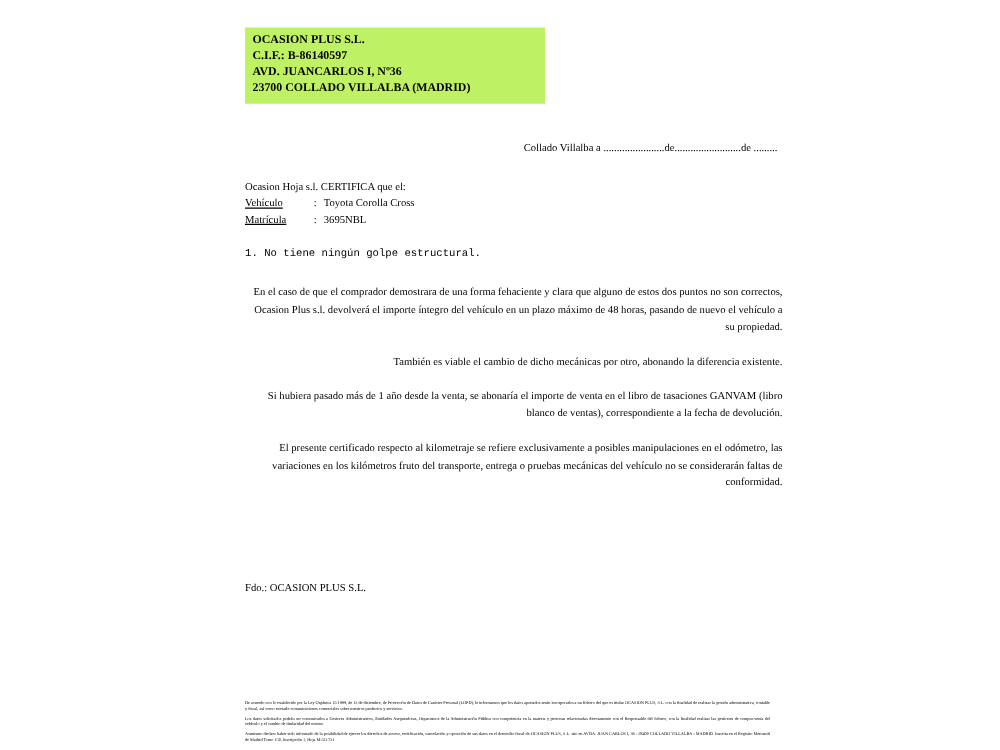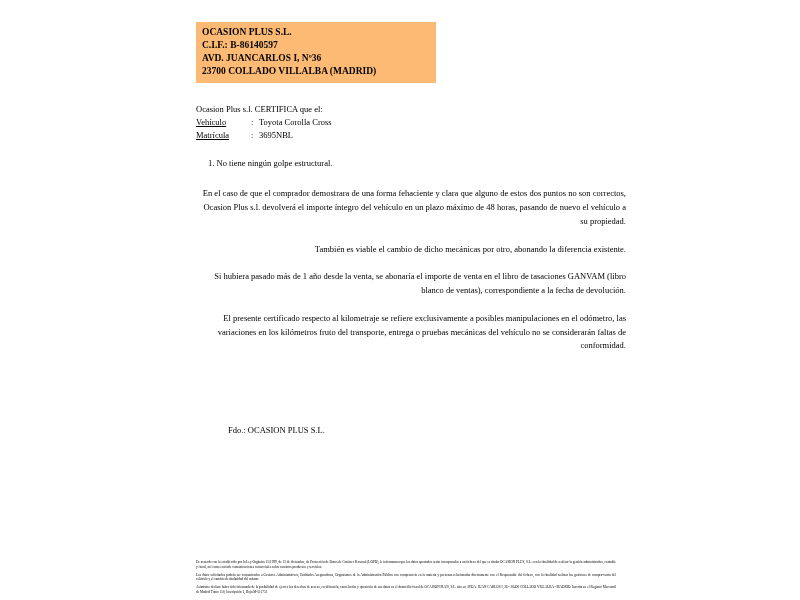--- a/index.html
+++ b/index.html
@@ -20,21 +20,21 @@
     height: 600px;
     background: #ffffff;
   }
   .content {
     position: absolute;
     left: 196px;
     top: 22px;
     width: 430px;
   }
   .letterhead {
-    background: #fdba74;
+    background: #bef264;
     padding: 4px 6px 5px 6px;
     font-weight: bold;
     font-size: 9.5px;
     line-height: 1.38;
     width: 228px;
   }
   .letterhead div {
     white-space: nowrap;
   }
   .date-line {
@@ -61,35 +61,35 @@
   .field-sep {
     width: 8px;
     display: inline-block;
   }
   .points {
     margin-top: 14px;
     font-size: 8.5px;
     line-height: 1.5;
   }
   .points p {
-    margin: 0 0 12px 12px;
+    margin: 0 0 12px 0;
+    font-family: Liberation Mono, monospace;
   }
   .body-blocks {
     margin-top: 18px;
     font-size: 8.5px;
     line-height: 1.62;
   }
   .body-blocks p {
     margin: 0 0 14px 0;
     text-align: right;
   }
   .signature {
     margin-top: 72px;
     font-size: 8.5px;
-    margin-left: 32px;
   }
   .footer {
     position: absolute;
     left: 196px;
     top: 560px;
     width: 420px;
     font-size: 3.4px;
     line-height: 1.42;
     text-align: justify;
     color: #000000;
@@ -105,22 +105,23 @@
 
   <div class="content">
 
     <div class="letterhead">
       <div>OCASION PLUS S.L.</div>
       <div>C.I.F.: B-86140597</div>
       <div>AVD. JUANCARLOS I, Nº36</div>
       <div>23700 COLLADO VILLALBA (MADRID)</div>
     </div>
 
+    <div class="date-line">Collado Villalba a .......................de.........................de .........</div>
 
-    <div class="intro">Ocasion Plus s.l. CERTIFICA que el:</div>
+    <div class="intro">Ocasion Hoja s.l. CERTIFICA que el:</div>
 
     <div class="field-row">
       <span class="field-label">Vehículo</span>
       <span class="field-sep">:</span>
       <span>Toyota Corolla Cross</span>
     </div>
 
     <div class="field-row">
       <span class="field-label">Matrícula</span>
       <span class="field-sep">:</span>

